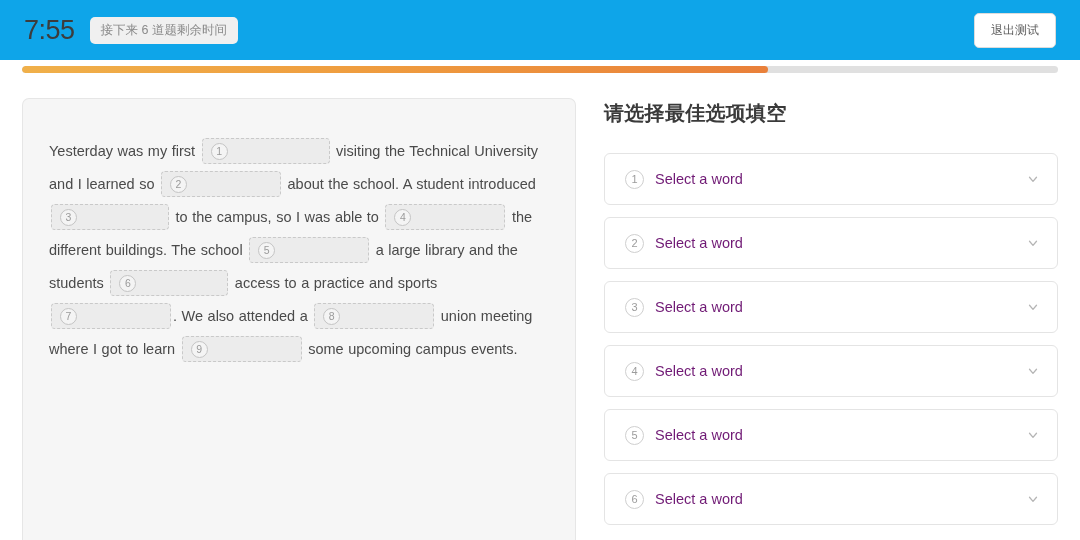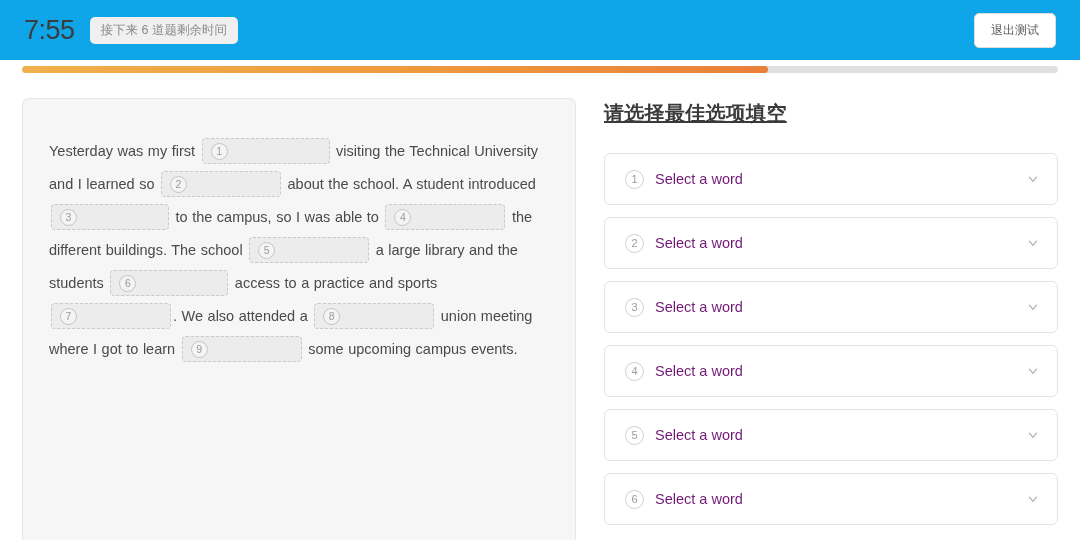--- a/index.html
+++ b/index.html
@@ -151,21 +151,20 @@
     min-width: 0;
     padding-top: 2px;
   }
 
   .answers-title {
     font-size: 20px;
     font-weight: bold;
     color: #3a3a3a;
     margin-bottom: 26px;
     letter-spacing: 0.3px;
-    text-decoration: underline;
   }
 
   .select-list {
     display: flex;
     flex-direction: column;
     gap: 12px;
   }
 
   .select-row {
     height: 52px;

